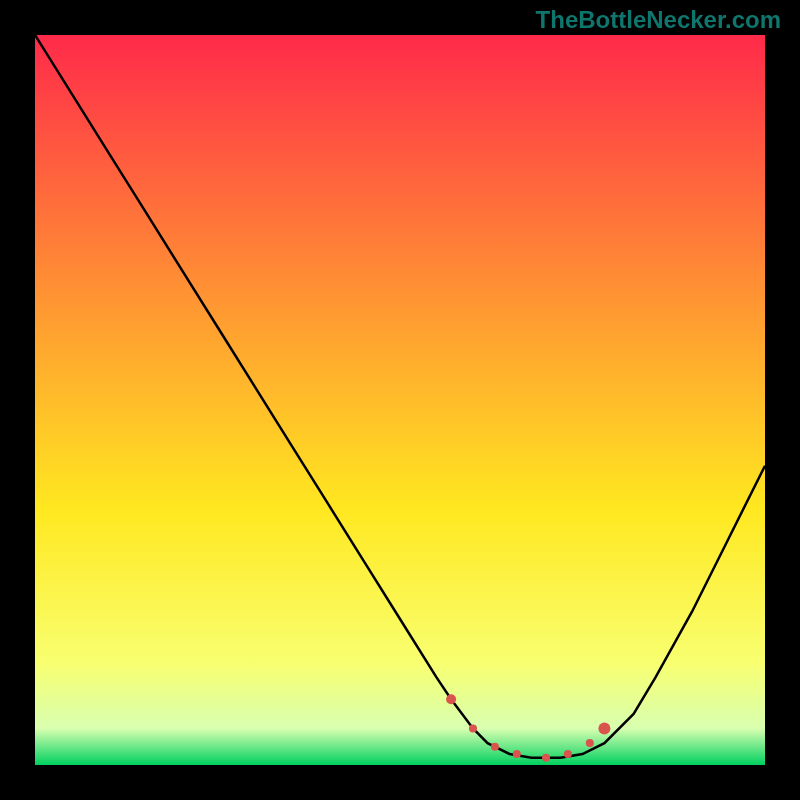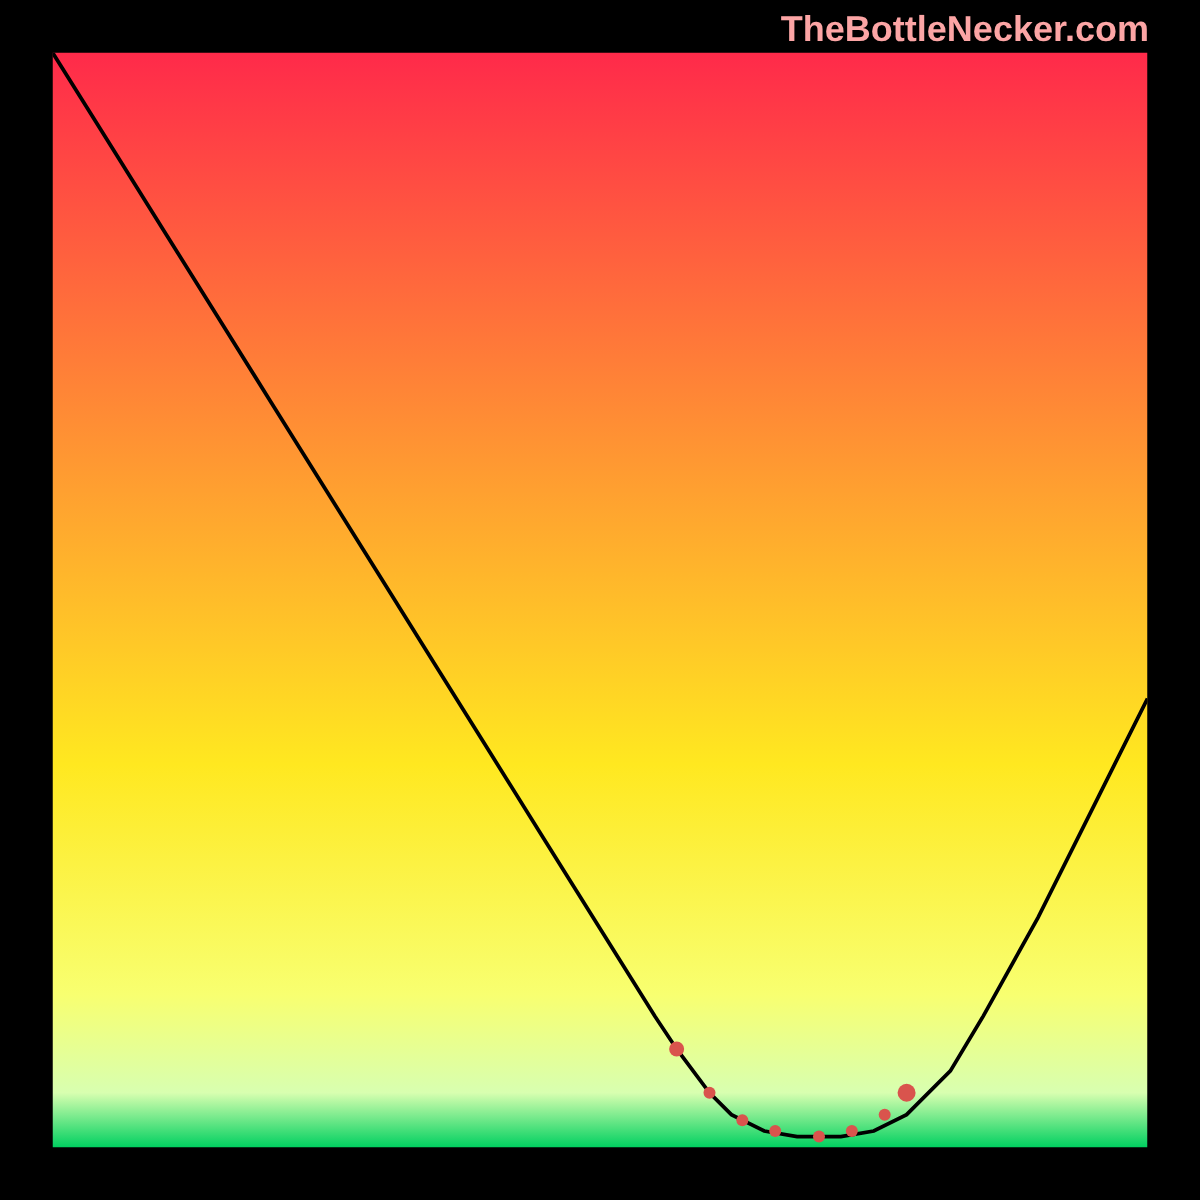--- a/index.html
+++ b/index.html
@@ -7,22 +7,22 @@
     padding: 0;
     background: #000;
     width: 800px;
     height: 800px;
     position: relative;
     font-family: Arial, sans-serif;
   }
   .watermark {
     position: absolute;
     top: 6px;
-    right: 34px;
-    color: #fca5a5;
+    right: 19px;
+    color: #0f766e;
     font-size: 24px;
     font-weight: bold;
     z-index: 10;
   }
   .plot-area {
     position: absolute;
     left: 35px;
     top: 35px;
     width: 730px;
     height: 730px;

